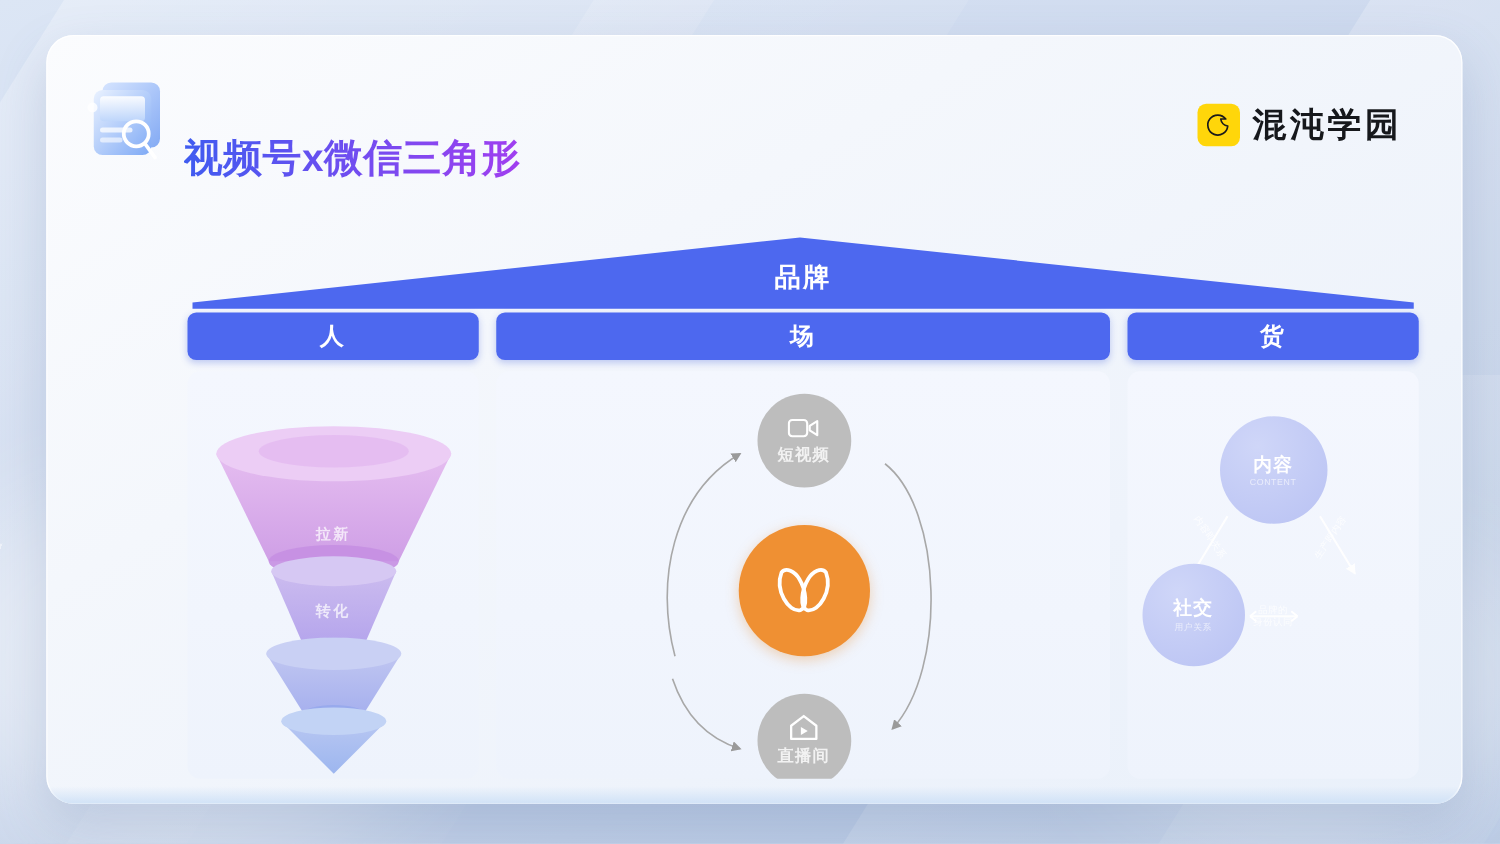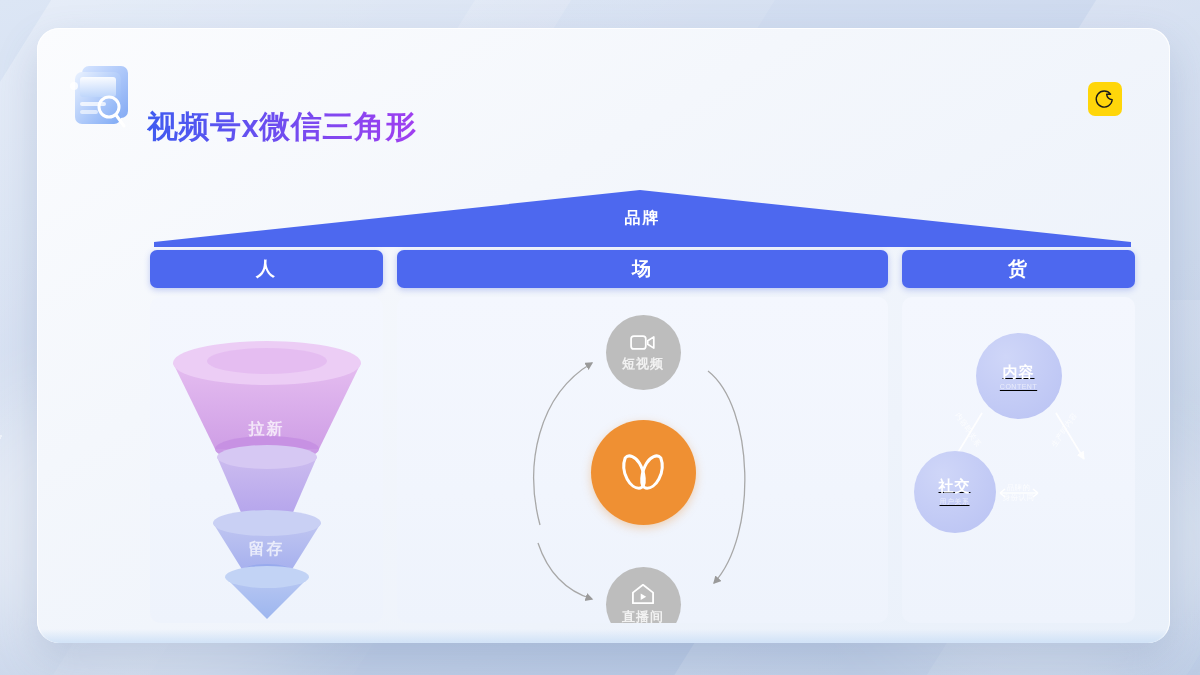--- a/index.html
+++ b/index.html
@@ -71,21 +71,21 @@
   #brand-name {
     font-family:"Liberation Serif","DejaVu Serif",serif;
     font-size:27px; font-weight:bold; color:#16181c; letter-spacing:3px;
   }
 
   
   #roof { position:absolute; left:113px; top:158px; width:985px; height:62px; }
   #roof svg { display:block; width:100%; height:100%; }
   #roof-label {
     position:absolute; left:0; right:0; top:22px; text-align:center;
-    color:#fff; font-size:16px; font-weight:bold; letter-spacing:2px;
+    color:#fff; font-size:21px; font-weight:bold; letter-spacing:2px;
   }
 
   
   #cols { position:absolute; left:113px; top:222px; right:35px; bottom:20px;
           display:flex; gap:14px; }
   .col { display:flex; flex-direction:column; }
   .col.c1 { flex:0 0 233px; }
   .col.c2 { flex:1 1 auto; }
   .col.c3 { flex:0 0 233px; }
   .col-head {
@@ -99,48 +99,48 @@
     background:linear-gradient(180deg,#f4f7fe 0%,#f1f5fd 60%,#eef3fc 100%);
     position:relative; overflow:hidden;
   }
 
   
   #funnel { position:absolute; left:50%; top:34px; transform:translateX(-50%);
             width:200px; height:290px; }
   #funnel svg { display:block; }
   .funnel-label {
     position:absolute; left:0; right:0; text-align:center;
-    color:rgba(255,255,255,.72); font-size:16px; font-weight:bold; letter-spacing:2px;
+    color:rgba(255,255,255,.72); font-size:12px; font-weight:bold; letter-spacing:2px;
   }
 
   
   #cycle { position:absolute; left:50%; top:18px; transform:translateX(-50%);
            width:250px; height:320px; }
   #cycle svg.arcs { position:absolute; left:0; top:0; }
   .node-circle {
     position:absolute; border-radius:50%;
     display:flex; flex-direction:column; align-items:center; justify-content:center;
   }
   .node-gray { width:75px; height:75px; background:#bdbdbd; }
   .node-gray .nlabel { color:#f2f2f2; font-size:13px; font-weight:bold; letter-spacing:1px; margin-top:3px; }
   #node-short { left:88px; top:0px; }
-  #node-live  { left:88px; top:252px; }
+  #node-live  { left:88px; top:240px; }
   #node-center {
     left:73px; top:105px; width:105px; height:105px; background:#ef9033;
     box-shadow:0 3px 10px rgba(230,140,50,.35);
   }
 
   
   #tri { position:absolute; left:50%; top:36px; transform:translateX(-50%);
          width:210px; height:230px; }
   #tri svg.lines { position:absolute; left:0; top:0; }
   .tnode {
     position:absolute; border-radius:50%;
     background:radial-gradient(circle at 35% 28%,#cfd6f8,#b9c2f3);
-    display:flex; flex-direction:column; align-items:center; justify-content:center;text-decoration:underline;
+    display:flex; flex-direction:column; align-items:center; justify-content:center;
   }
   .tnode .t1 { color:#fff; font-size:15px; font-weight:bold; letter-spacing:1px; }
   .tnode .t2 { color:rgba(255,255,255,.62); font-size:7px; letter-spacing:.5px; margin-top:1px; }
   #t-content { left:62px; top:0px;   width:86px; height:86px; }
   #t-social  { left:0px;  top:118px; width:82px; height:82px; }
   #t-biz     { left:128px;top:118px; width:82px; height:82px; }
   .edge-label {
     position:absolute; color:rgba(255,255,255,.80); font-size:7.5px;
     letter-spacing:.4px; white-space:nowrap; text-align:center; line-height:1.35;
   }
@@ -193,20 +193,21 @@
   <div id="header">
     <div id="title">视频号x微信三角形</div>
   </div>
 
   <div id="brand">
     <div id="brand-mark">
       <svg viewBox="0 0 30 30" width="24" height="24">
         <path d="M22 9 A10 10 0 1 0 24 16 A8 8 0 0 1 17 9 Z" fill="none" stroke="#1a1a1a" stroke-width="1.7" stroke-linejoin="round"></path>
       </svg>
     </div>
+    <div id="brand-name">混沌学园</div>
   </div>
 
   <div id="roof">
     <svg viewBox="0 0 985 62" preserveAspectRatio="none">
       <path d="M4 56 L490 4 L981 56 L981 61 L4 61 Z" fill="#4d68ef"></path>
     </svg>
     <div id="roof-label">品牌</div>
   </div>
 
   <div id="cols">
@@ -245,21 +246,21 @@
             <ellipse cx="100" cy="186" rx="24" ry="7" fill="#a893ea" opacity=".9"></ellipse>
 
             <path d="M46 192 L154 192 L124 240 L76 240 Z" fill="url(#f3)"></path>
             <ellipse cx="100" cy="192" rx="54" ry="13" fill="#c9d0f4"></ellipse>
             <ellipse cx="100" cy="240" rx="24" ry="7" fill="#96a8ec" opacity=".9"></ellipse>
 
             <path d="M58 246 L142 246 L100 288 Z" fill="url(#f4)"></path>
             <ellipse cx="100" cy="246" rx="42" ry="11" fill="#c2d3f5"></ellipse>
           </svg>
           <div class="funnel-label" style="top:88px">拉新</div>
-          <div class="funnel-label" style="top:208px">留存</div>
+          <div class="funnel-label" style="top:150px">转化</div>
         </div>
       </div>
     </div>
 
     <div class="col c2">
       <div class="col-head">场</div>
       <div class="col-body">
         <div id="cycle">
           <svg class="arcs" viewBox="0 0 250 320" width="250" height="320">
             <defs>

